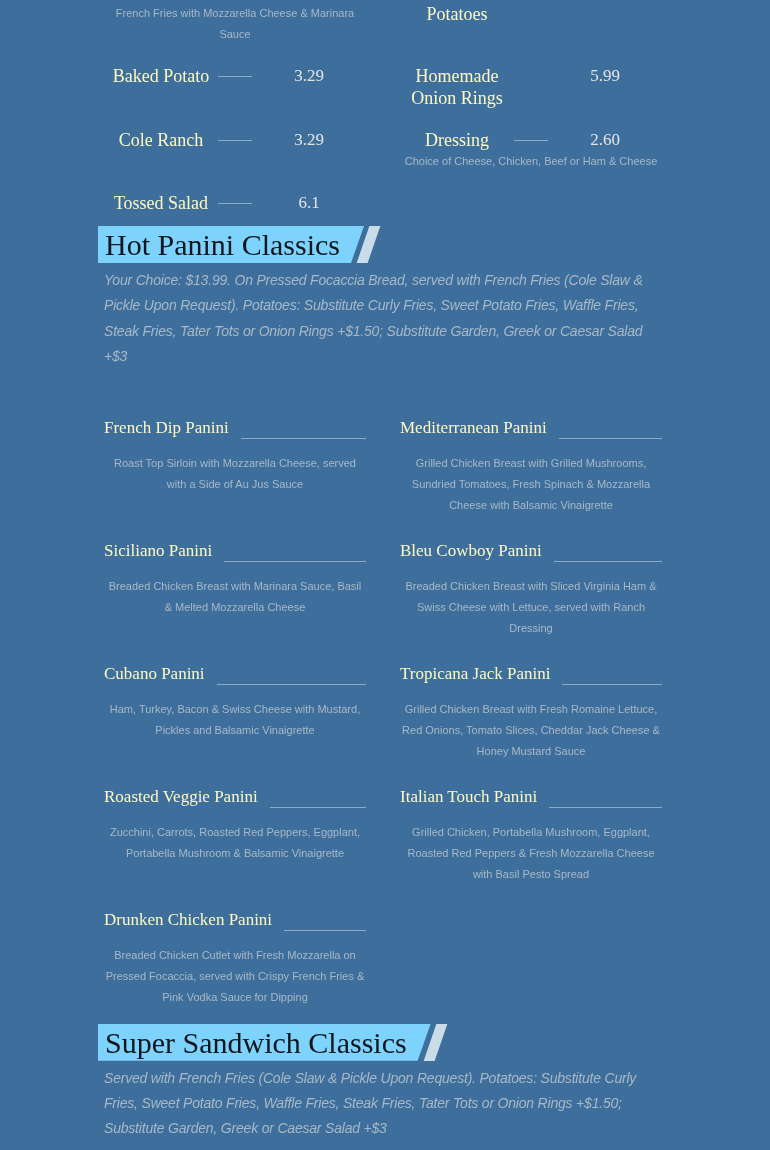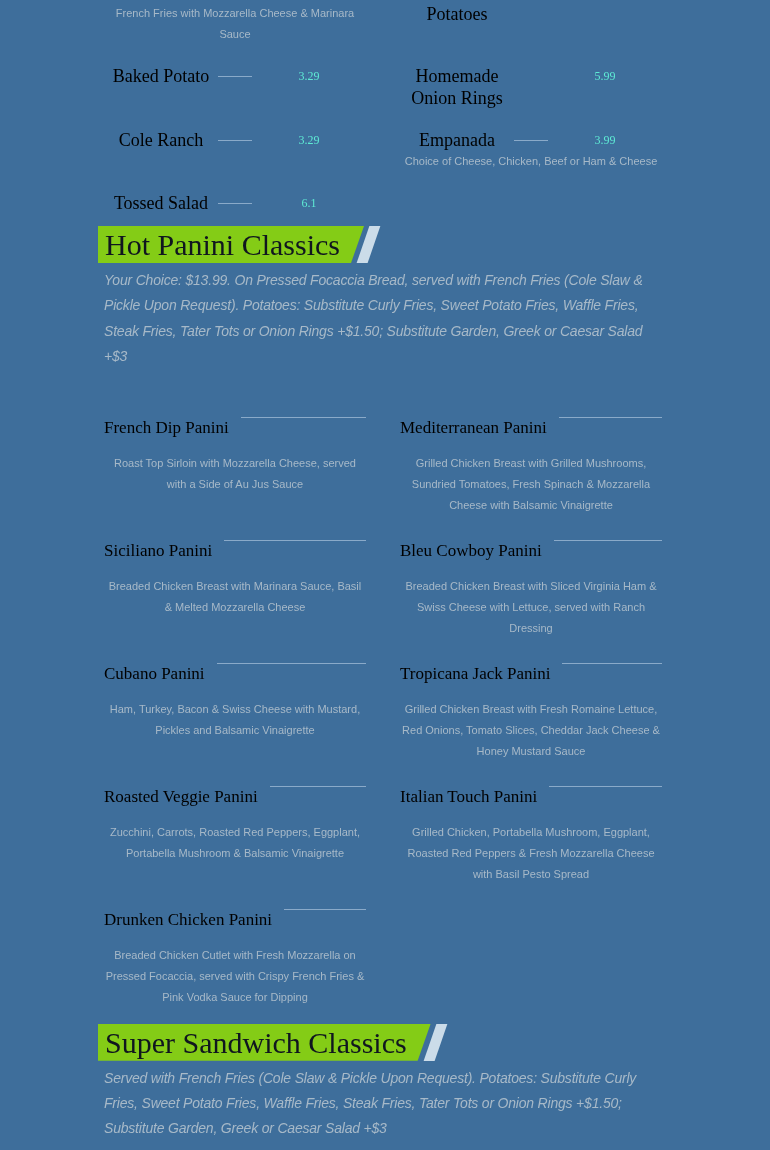--- a/index.html
+++ b/index.html
@@ -7,25 +7,25 @@
     width:770px;height:1150px;overflow:hidden;
     background:#3e6e9b;
     font-family:"Liberation Sans",sans-serif;
     -webkit-font-smoothing:antialiased;
   }
   .content{padding:0 104px 0 104px;width:562px;}
 
   
   .iname{
     font-family:"Liberation Serif","DejaVu Serif",serif;
-    font-size:18px;line-height:22px;color:#000000;
+    font-size:18px;line-height:22px;color:#fef9c3;
   }
   .iprice{
     font-family:"Liberation Serif","DejaVu Serif",serif;
-    font-size:12px;line-height:22px;color:#5eead4;text-align:center;
+    font-size:17px;line-height:22px;color:#e5e5e5;text-align:center;
   }
   .idesc{
     font-size:11px;line-height:21px;color:#a7b9c8;text-align:center;
   }
 
   
   .sides-grid{
     display:grid;grid-template-columns:262px 262px;
     column-gap:34px;row-gap:20px;
     margin-top:-18px;
@@ -40,42 +40,42 @@
   .dash{width:100%;height:1px;background:rgba(200,220,238,.55);}
   .no-dash .dash{visibility:hidden;}
   .sub-desc{margin-top:0;}
 
   
   .banner{position:relative;display:inline-block;margin:12px 0 0 -6px;}
   .banner.second{margin-top:16px;}
   .banner-bg{
     font-family:"Liberation Serif","DejaVu Serif",serif;
     font-size:30px;line-height:37px;color:#10161f;
-    background:#84cc16;
+    background:#7dd3fc;
     padding:0 24px 0 7px;
     clip-path:polygon(0 0,100% 0,calc(100% - 13px) 100%,0 100%);
   }
   .banner-stripe{
     position:absolute;top:0;bottom:0;right:-10px;width:11px;
     background:#cbdce9;transform:skewX(-19deg);
   }
 
   
   .intro{
     margin:5px 0 0 0;width:562px;
     font-size:14px;letter-spacing:-0.2px;line-height:25.4px;color:#a7b9c8;font-style:italic;
   }
 
   
   .panini-grid{
     display:grid;grid-template-columns:262px 262px;
     column-gap:34px;row-gap:24px;
     margin-top:47px;
   }
-  .pname-row{display:flex;align-items:flex-start;}
+  .pname-row{display:flex;align-items:flex-end;}
   .pname-row .iname{font-size:17px;white-space:nowrap;}
   .pleader{flex:1;height:1px;background:rgba(200,220,238,.55);margin-left:12px;min-width:20px;}
   .panini .idesc{margin-top:14px;}
 </style>
 </head>
 <body>
 
 <div class="content">
 
   
@@ -120,25 +120,25 @@
         <span class="iname">Cole Ranch</span>
         <span class="dash-cell">
             <span class="dash"></span>
           </span>
         <span class="iprice">3.29</span>
       </div>
     </div>
 
     <div>
       <div class="price-row">
-        <span class="iname">Empanada</span>
-        <span class="dash-cell">
-            <span class="dash"></span>
-          </span>
-        <span class="iprice">3.99</span>
+        <span class="iname">Dressing</span>
+        <span class="dash-cell">
+            <span class="dash"></span>
+          </span>
+        <span class="iprice">2.60</span>
       </div>
       <div class="idesc sub-desc">Choice of Cheese, Chicken, Beef or Ham &amp; Cheese</div>
     </div>
 
     <div>
       <div class="price-row">
         <span class="iname">Tossed Salad</span>
         <span class="dash-cell">
             <span class="dash"></span>
           </span>

